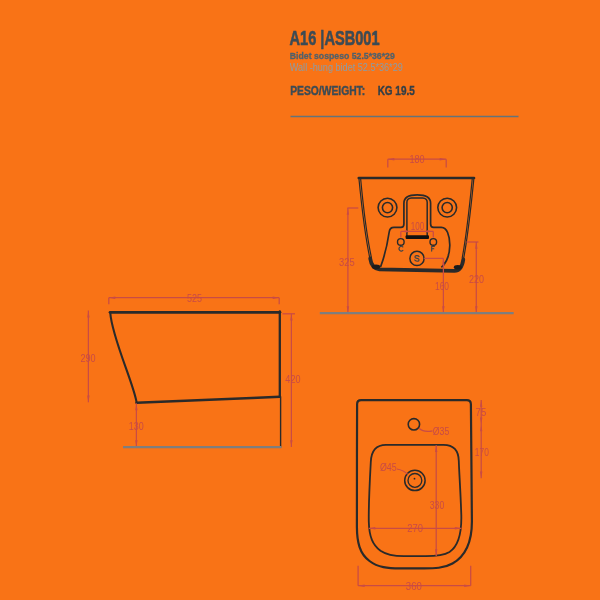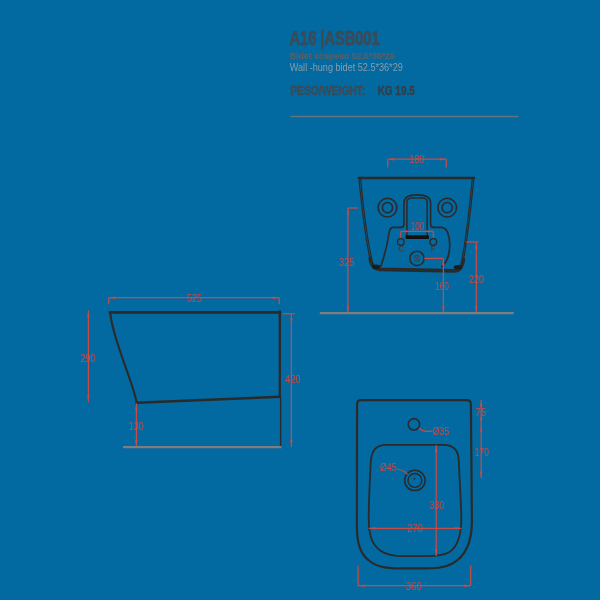--- a/index.html
+++ b/index.html
@@ -1,16 +1,16 @@
 <!DOCTYPE html>
 <html><head>
 <meta charset="utf-8">
 <style>
   html,body{margin:0;padding:0;background:#ffffff;}
-  #page{position:relative;width:600px;height:600px;background:#0369a1;overflow:hidden;text-align:right;}
+  #page{position:relative;width:600px;height:600px;background:#f97316;overflow:hidden;text-align:right;}
   svg{position:absolute;top:0;left:0;filter:blur(0.45px);}
   text{font-family:"Liberation Sans",sans-serif;}
 </style>
 </head>
 <body>
 <div id="page">
 <svg width="600" height="600" viewBox="0 0 600 600">
 
   <g opacity="0.999">
     <text x="289.5" y="44.8" font-size="20.4" font-weight="bold" fill="#3c4b54" stroke="#3c4b54" stroke-width="0.6" textLength="90" lengthAdjust="spacingAndGlyphs">A16 |ASB001</text>

